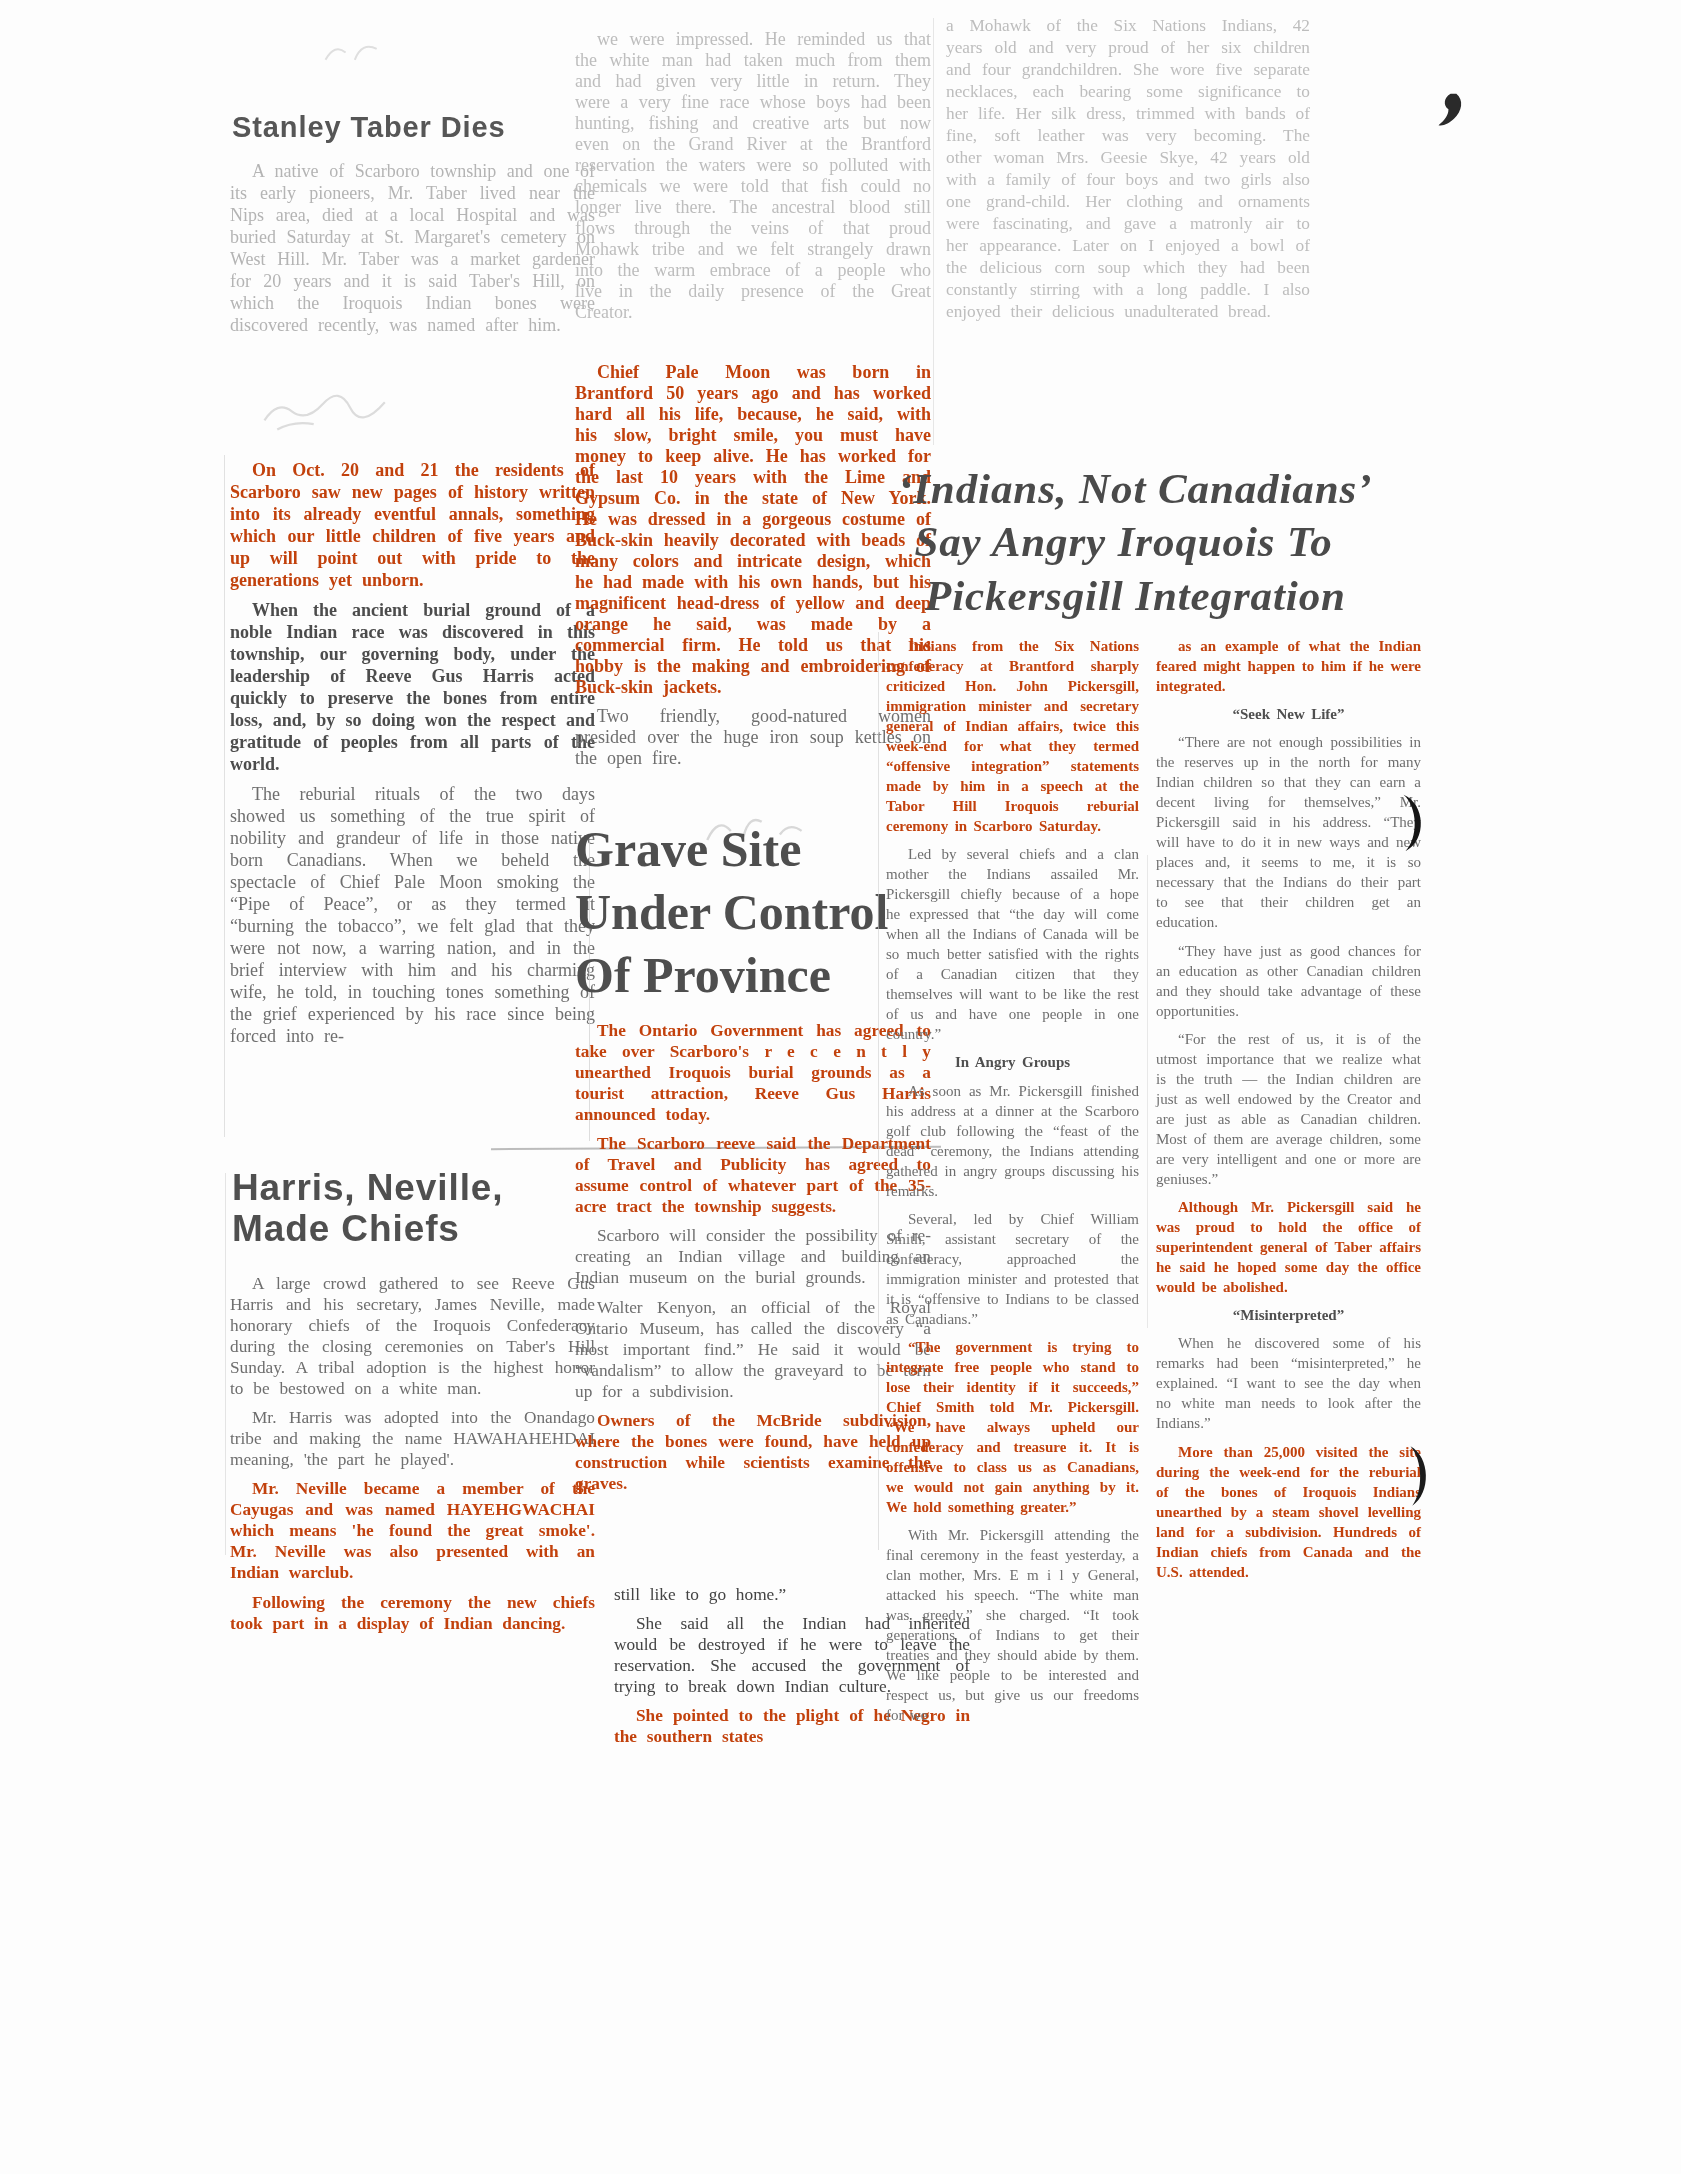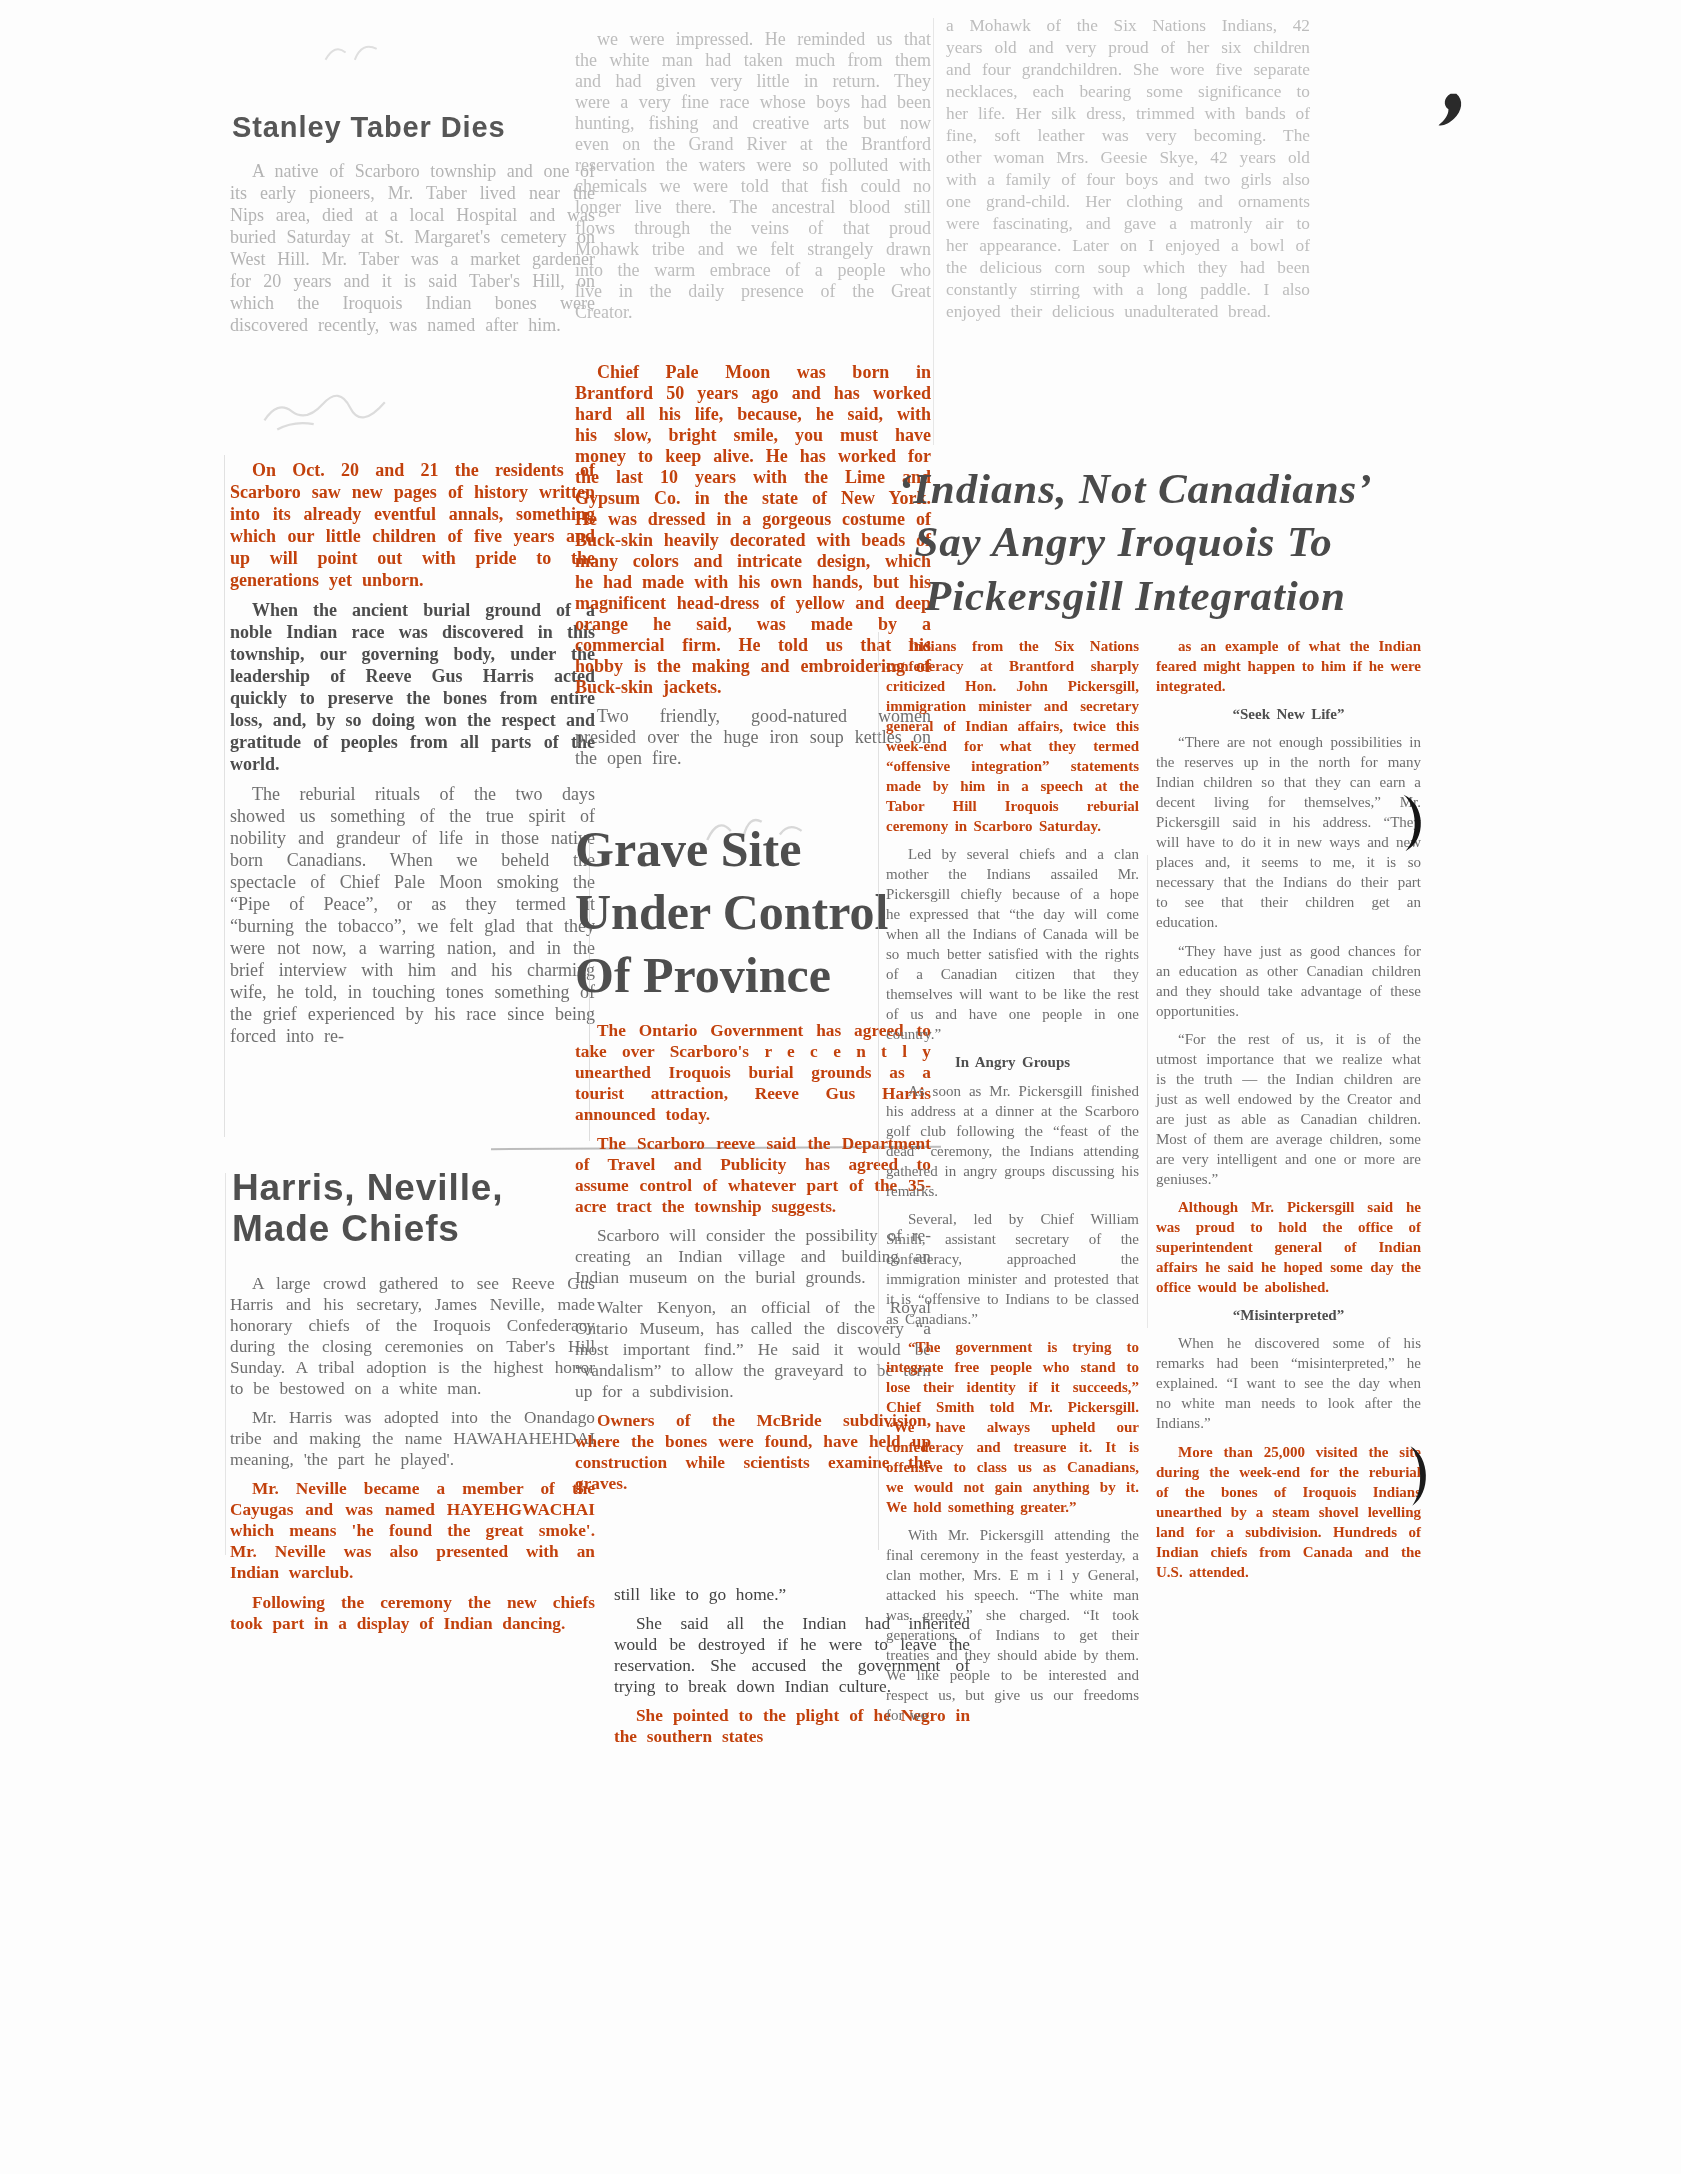--- a/index.html
+++ b/index.html
@@ -127,21 +127,21 @@
     <p class="semi">“The government is trying to integrate free people who stand to lose their identity if it succeeds,” Chief Smith told Mr. Pickersgill. “We have always upheld our confederacy and treasure it. It is offensive to class us as Canadians, we would not gain anything by it. We hold something greater.”</p>
     <p class="light">With Mr. Pickersgill attending the final ceremony in the feast yesterday, a clan mother, Mrs. E m i l y General, attacked his speech. “The white man was greedy,” she charged. “It took generations of Indians to get their treaties and they should abide by them. We like people to be interested and respect us, but give us our freedoms for we</p>
   </div>
 
   <div class="col np-sm" style="left:1156px;top:636px;width:265px;font-size:15px;line-height:20px;">
     <p class="semi">as an example of what the Indian feared might happen to him if he were integrated.</p>
     <p class="subhead">“Seek New Life”</p>
     <p class="light">“There are not enough possibilities in the reserves up in the north for many Indian children so that they can earn a decent living for themselves,” Mr. Pickersgill said in his address. “They will have to do it in new ways and new places and, it seems to me, it is so necessary that the Indians do their part to see that their children get an education.</p>
     <p class="light">“They have just as good chances for an education as other Canadian children and they should take advantage of these opportunities.</p>
     <p class="light">“For the rest of us, it is of the utmost importance that we realize what is the truth — the Indian children are just as well endowed by the Creator and are just as able as Canadian children. Most of them are average children, some are very intelligent and one or more are geniuses.”</p>
-    <p class="semi">Although Mr. Pickersgill said he was proud to hold the office of superintendent general of Indian affairs he said he hoped some day the office would be abolished.</p>
+    <p class="semi">Although Mr. Pickersgill said he was proud to hold the office of superintendent general of Taber affairs he said he hoped some day the office would be abolished.</p>
     <p class="subhead">“Misinterpreted”</p>
     <p class="light">When he discovered some of his remarks had been “misinterpreted,” he explained. “I want to see the day when no white man needs to look after the Indians.”</p>
     <p class="semi">More than 25,000 visited the site during the week-end for the reburial of the bones of Iroquois Indians unearthed by a steam shovel levelling land for a subdivision. Hundreds of Indian chiefs from Canada and the U.S. attended.</p>
   </div>
 
   <svg class="artifact" style="left:1438px;top:91px;transform:rotate(18deg);" width="25.5" height="40" viewBox="0 0 28 44">
     <path d="M14 2 C24 6 26 18 20 29 C17 35 11 41 6 41 C11 34 13 27 11 21 C4 19 2 10 8 4 Z" fill="#2a2a2a"></path>
   </svg>
   <svg class="artifact" style="left:1398px;top:793px;" width="33" height="60" viewBox="0 0 36 66">
     <path d="M6 2 C30 12 32 52 8 64 C22 50 22 16 6 2 Z" fill="#161616"></path>

